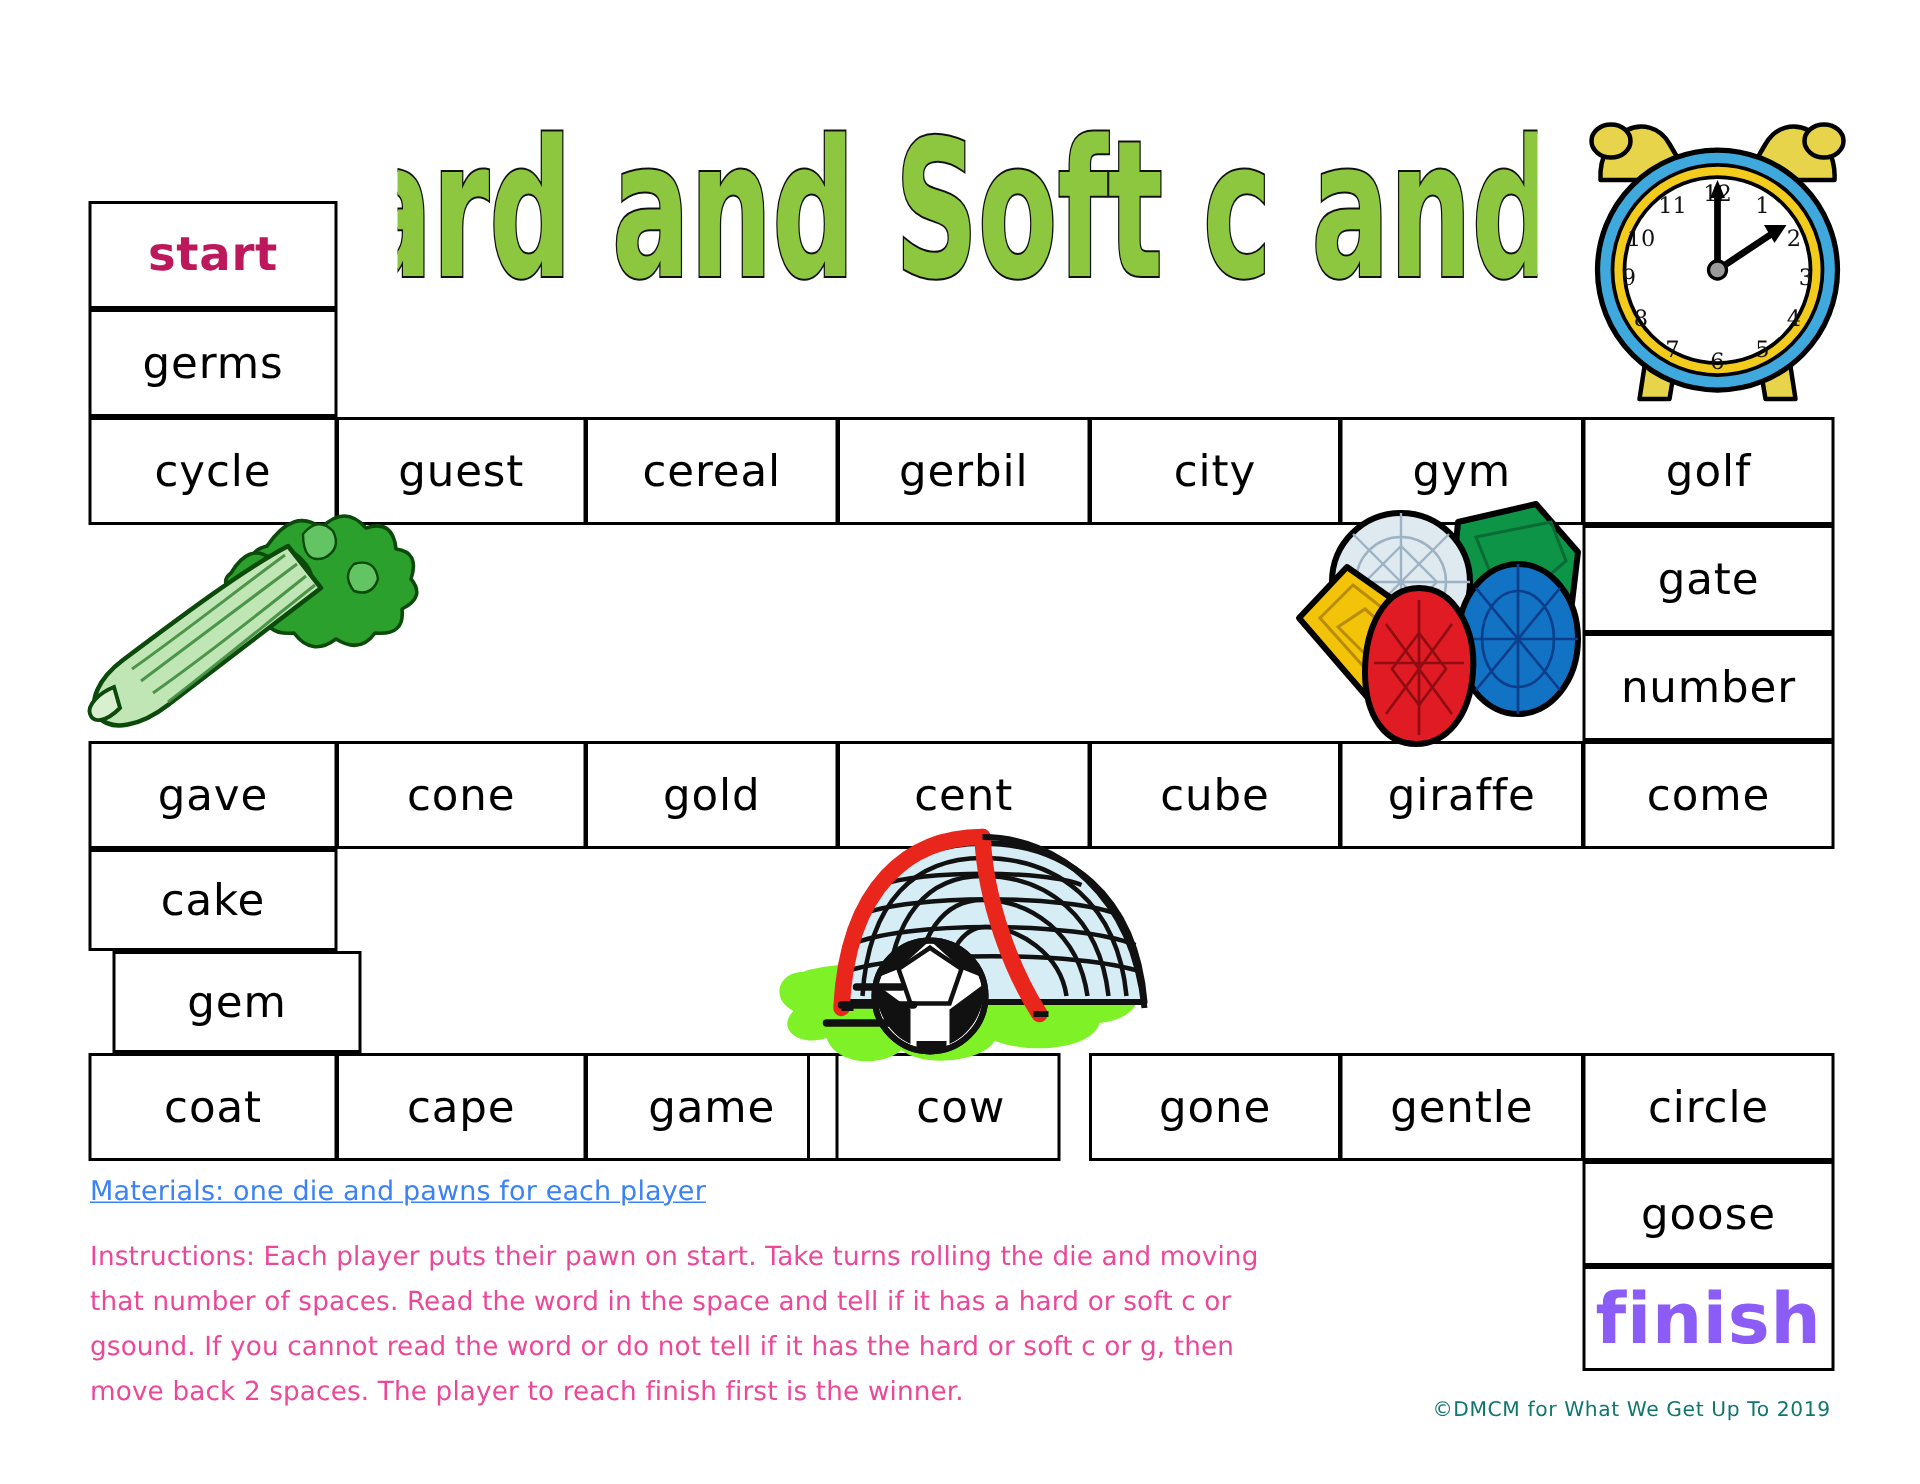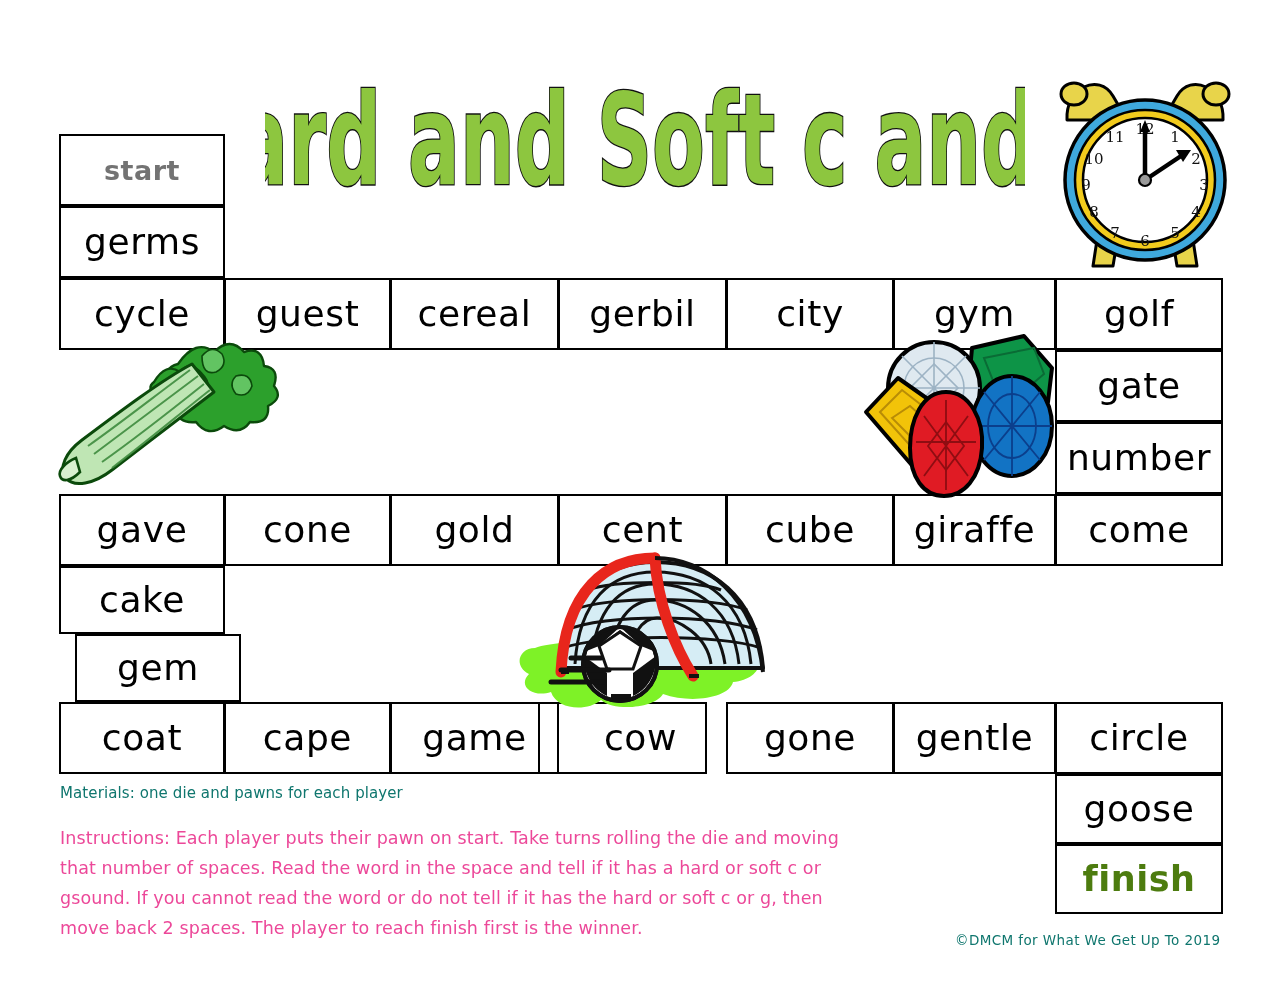--- a/index.html
+++ b/index.html
@@ -35,37 +35,37 @@
     position: absolute;
     box-sizing: border-box;
     border: 2.5px solid #000000;
     background: transparent;
     display: flex;
     align-items: center;
     justify-content: center;
   }
   .cell .word {
     font-family: "DejaVu Sans", sans-serif;
-    font-size: 36px;
+    font-size: 29px;
     font-weight: 400;
     color: #000000;
     letter-spacing: 0.6px;
     line-height: 1;
     white-space: nowrap;
   }
   .cell.start .word {
-    color: #737373;
+    color: #be185d;
     font-weight: 700;
-    font-size: 27px;
+    font-size: 31px;
     letter-spacing: 0.5px;
   }
   .cell.finish .word {
-    color: #4d7c0f;
+    color: #8b5cf6;
     font-weight: 700;
-    font-size: 35px;
+    font-size: 47px;
     letter-spacing: 0.5px;
   }
 
   
   .art {
     position: absolute;
     pointer-events: none;
   }
   .art svg { display: block; width: 100%; height: 100%; overflow: visible; }
 
@@ -74,24 +74,25 @@
   #art-gems    { left: 852px;  top: 330px; width: 212px; height: 178px; z-index: 5; }
   #art-soccer  { left: 505px;  top: 552px; width: 292px; height: 160px; z-index: 5; }
 
   
   #materials {
     position: absolute;
     left: 60px;
     top: 784px;
     width: 820px;
     font-family: "DejaVu Sans", sans-serif;
-    font-size: 15px;
-    color: #0f766e;
+    font-size: 18px;
+    color: #3b82f6;
     line-height: 1.25;
     letter-spacing: 0.1px;
+    text-decoration: underline;
   }
   #instructions {
     position: absolute;
     left: 60px;
     top: 823px;
     width: 790px;
     font-family: "DejaVu Sans", sans-serif;
     font-size: 17.5px;
     color: #ec4899;
     line-height: 1.72;

